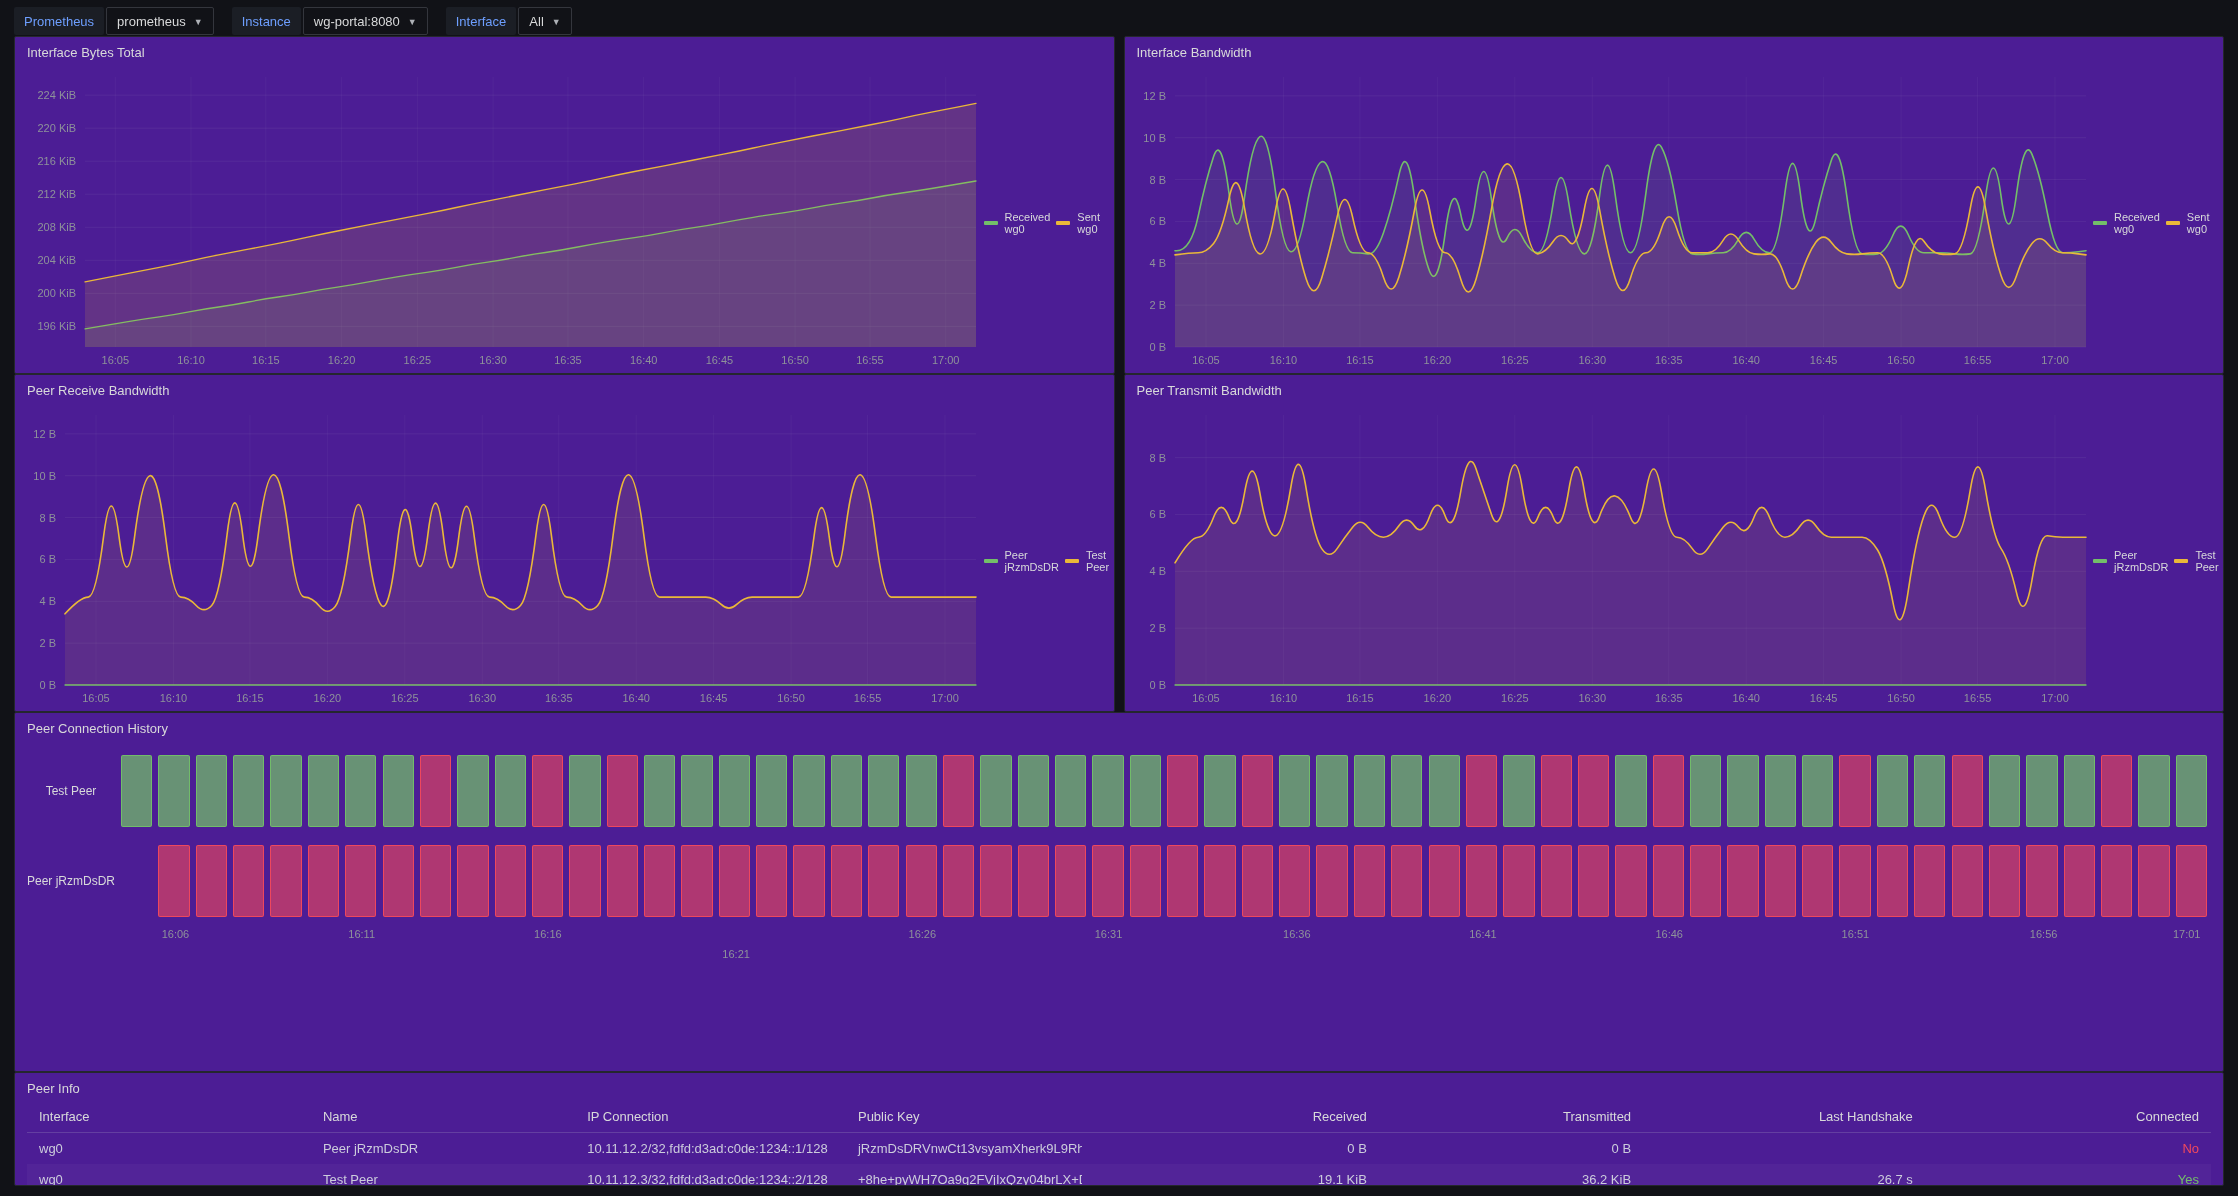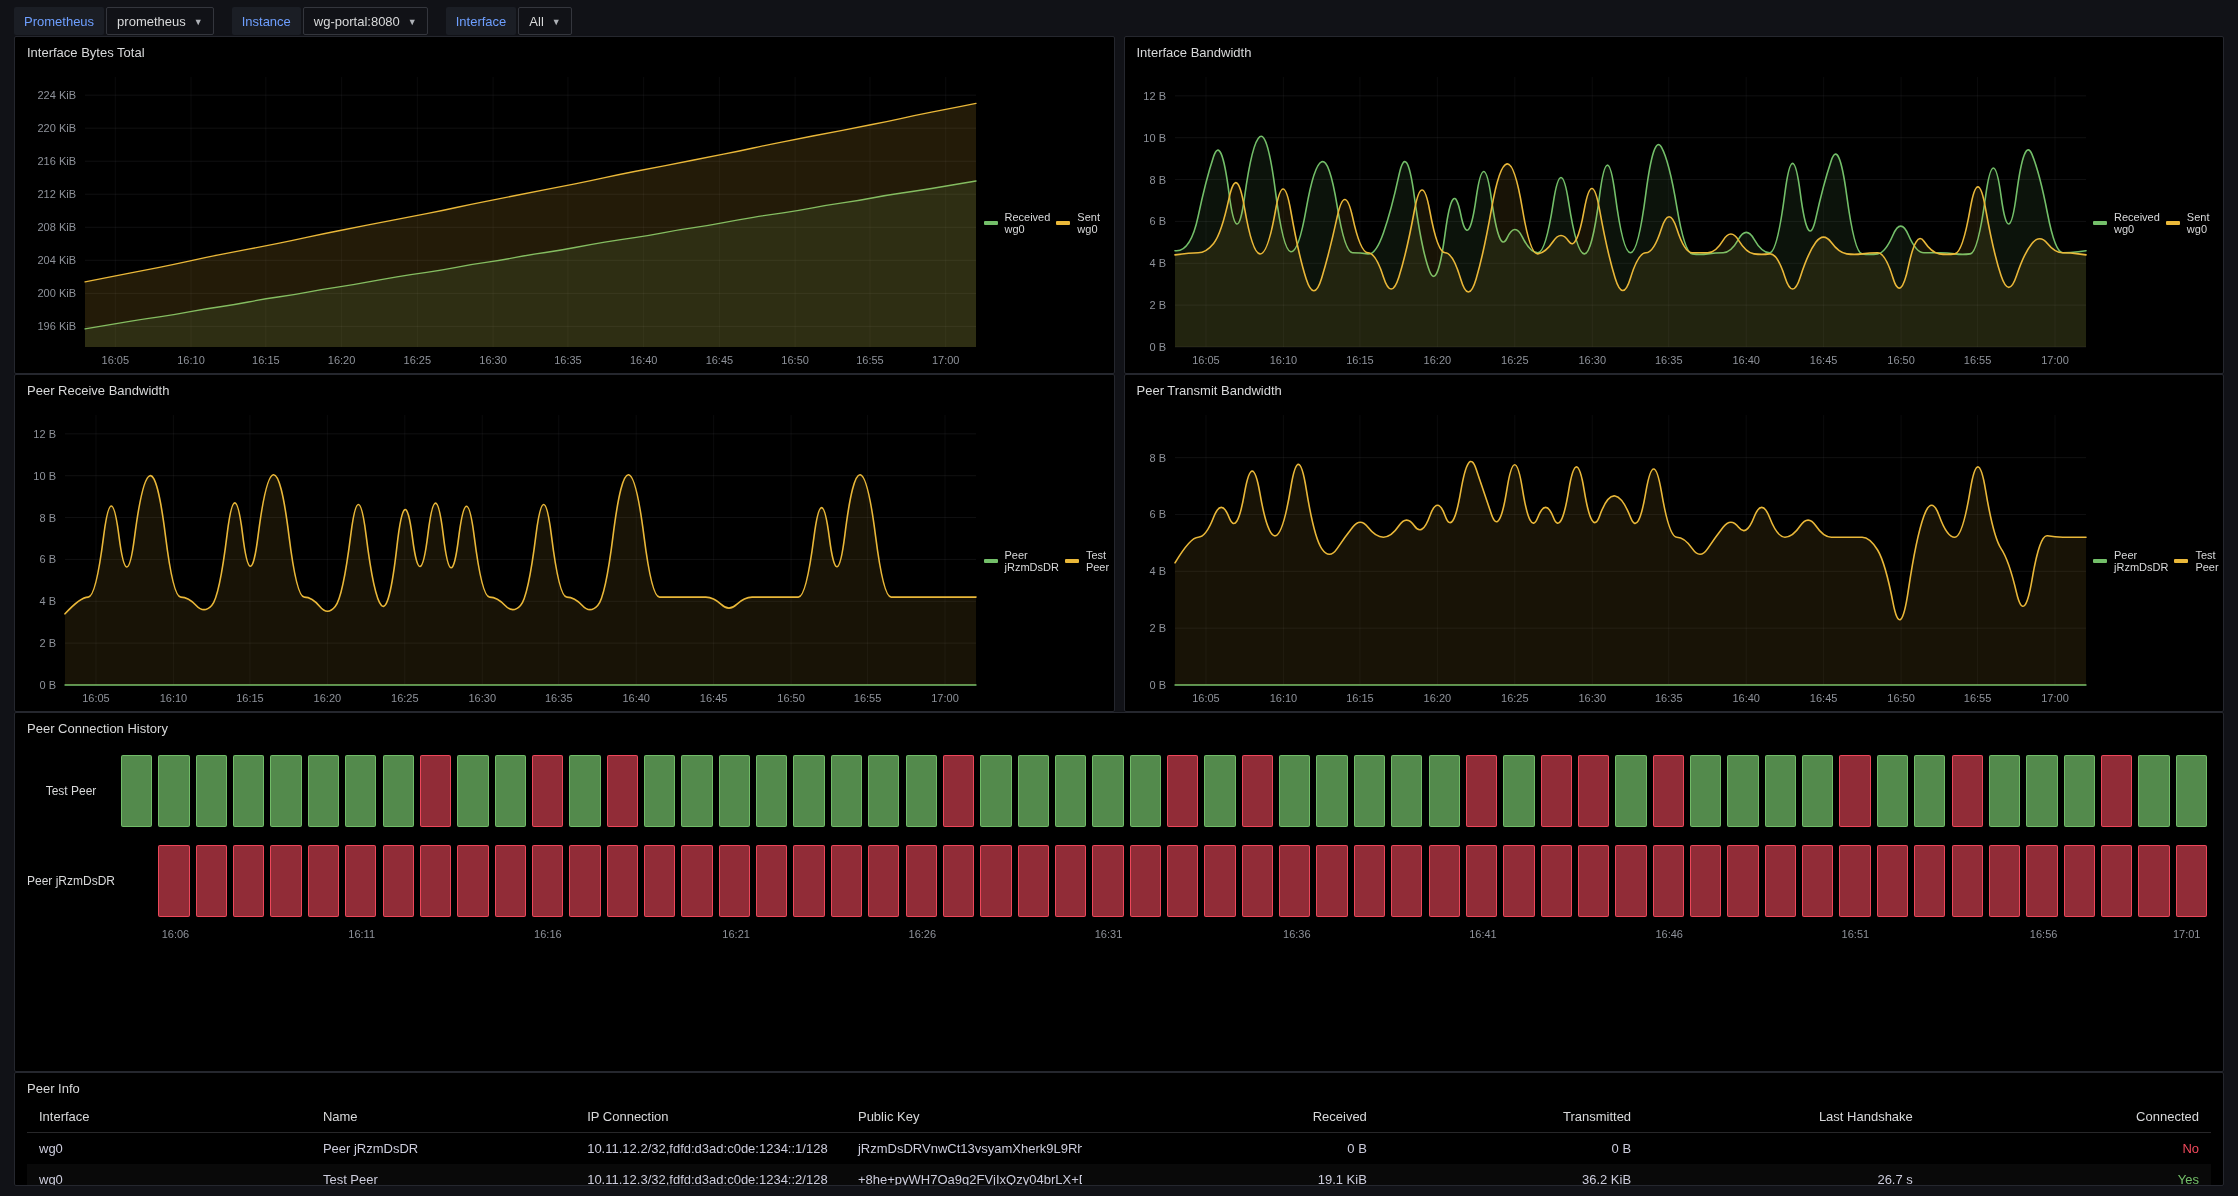--- a/index.html
+++ b/index.html
@@ -9,21 +9,21 @@
   
   .topbar{height:30px;display:flex;align-items:center;gap:18px;flex:none;}
   .var-group{display:flex;align-items:stretch;gap:2px;height:28px;}
   .var-label{display:flex;align-items:center;padding:0 10px;background:#1b1e25;color:#6e9fff;
     font-size:13px;border-radius:2px;}
   .var-value{display:flex;align-items:center;gap:8px;padding:0 10px;background:#111217;
     border:1px solid #34363d;border-radius:2px;font-size:13px;color:#d8d9da;cursor:pointer;}
   .caret{font-size:9px;color:#aeb1b7;transform:translateY(1px);}
 
   
-  .panel{background:#000000;border:1px solid #25272e;border-radius:2px;display:flex;
+  .panel{background:#4c1d95;border:1px solid #25272e;border-radius:2px;display:flex;
     flex-direction:column;min-width:0;box-sizing:border-box;}
   .panel-title{flex:none;padding:8px 12px 3px;font-size:13px;font-weight:500;color:#d8d9da;cursor:pointer;}
   .row{display:flex;gap:9px;height:338px;flex:none;}
   .row .panel{flex:1;}
 
   .ts-body{flex:1;min-height:0;display:flex;padding:0 8px 2px 8px;}
   .ts-chart{flex:1;min-width:0;position:relative;}
   .ts-chart svg{display:block;position:absolute;top:0;left:0;}
   svg text{font-family:"Liberation Sans",sans-serif;}
   .ts-legend{width:122px;flex:none;padding-top:12px;display:flex;flex-direction:row;gap:6px;}
@@ -448,21 +448,21 @@
             <div class="tl-cell" style="left: 1944.6px; width: 31.4px; background: rgba(242, 73, 92, 0.6); border: 1px solid rgba(242, 73, 92, 0.95);"></div>
             <div class="tl-cell" style="left: 1981.9px; width: 31.4px; background: rgba(242, 73, 92, 0.6); border: 1px solid rgba(242, 73, 92, 0.95);"></div>
             <div class="tl-cell" style="left: 2019.3px; width: 31.4px; background: rgba(242, 73, 92, 0.6); border: 1px solid rgba(242, 73, 92, 0.95);"></div>
             <div class="tl-cell" style="left: 2056.6px; width: 31.4px; background: rgba(242, 73, 92, 0.6); border: 1px solid rgba(242, 73, 92, 0.95);"></div>
           </div>
       </div>
       <div class="tl-axis">
           <span class="tl-tick" style="left: 2.7%;">16:06</span>
           <span class="tl-tick" style="left: 11.6%;">16:11</span>
           <span class="tl-tick" style="left: 20.5%;">16:16</span>
-          <span class="tl-tick" style="left: 29.5%;">16:21</span>
+          <span class="tl-tick" style="left: 29.5%; margin-top: 20px;">16:21</span>
           <span class="tl-tick" style="left: 38.4%;">16:26</span>
           <span class="tl-tick" style="left: 47.3%;">16:31</span>
           <span class="tl-tick" style="left: 56.3%;">16:36</span>
           <span class="tl-tick" style="left: 65.2%;">16:41</span>
           <span class="tl-tick" style="left: 74.1%;">16:46</span>
           <span class="tl-tick" style="left: 83%;">16:51</span>
           <span class="tl-tick" style="left: 92%;">16:56</span>
           <span class="tl-tick" style="left: 99.3%; transform: translateX(-85%);">17:01</span>
         </div>
     </div>

